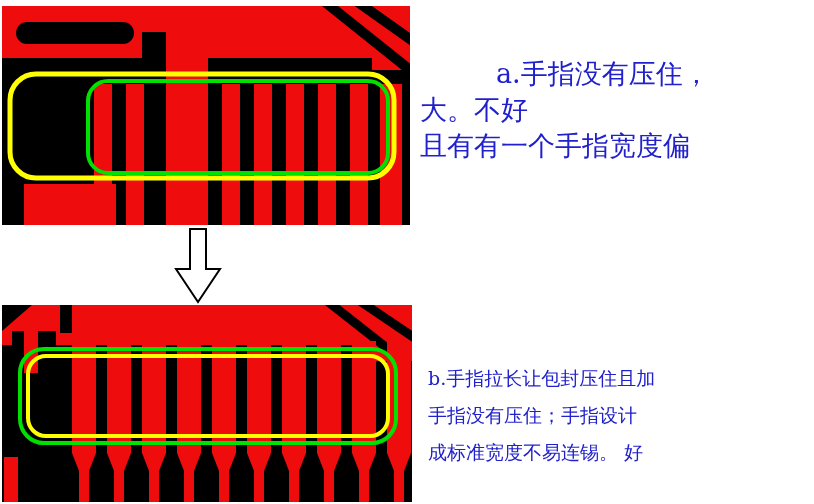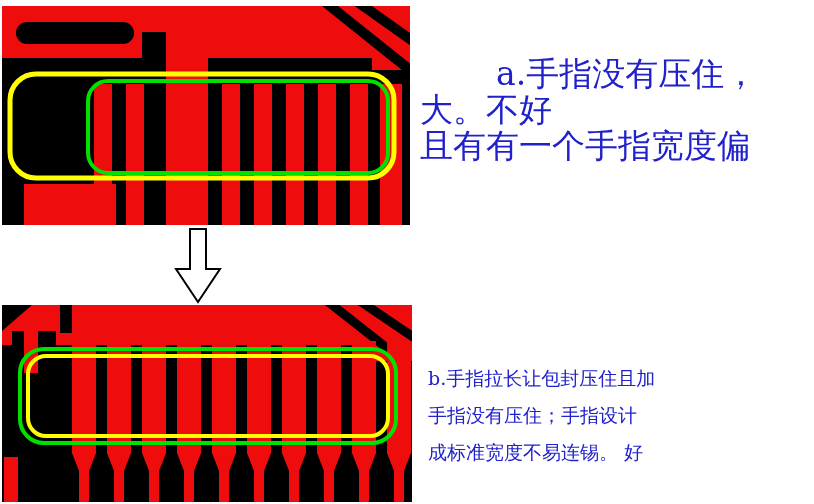--- a/index.html
+++ b/index.html
@@ -10,21 +10,21 @@
     --coverlay-green:#00e100;
     --annotation-blue:#2020cc;
   }
   *{box-sizing:border-box;margin:0;padding:0;}
   body{background:var(--page-bg);font-family:"DejaVu Serif","Liberation Serif",serif;}
   .page{position:relative;width:814px;height:504px;background:var(--page-bg);overflow:hidden;}
   .panel{position:absolute;line-height:0;}
   .panel-a{left:2px;top:6px;width:408px;height:219px;}
   .panel-b{left:2px;top:305px;width:410px;height:197px;}
   .arrow{position:absolute;left:166px;top:227px;width:64px;height:76px;line-height:0;}
-  .annotation{position:absolute;color:var(--annotation-blue);font-size:33px;line-height:36px;letter-spacing:0px;}
+  .annotation{position:absolute;color:var(--annotation-blue);font-size:27px;line-height:36px;letter-spacing:0px;}
   .annotation-a{left:420px;top:56px;width:310px;}
   .annotation-b{left:428px;top:360px;width:400px;line-height:37px;font-size:19px;}
   .line{white-space:nowrap;}
   .indent{padding-left:76px;}
   
   .bg{fill:var(--pcb-black);}
   .cu{fill:var(--copper-red);}
   .blk{fill:var(--pcb-black);}
   .stripe{stroke:var(--pcb-black);fill:none;}
   .oy{fill:none;stroke:var(--coverlay-yellow);}

